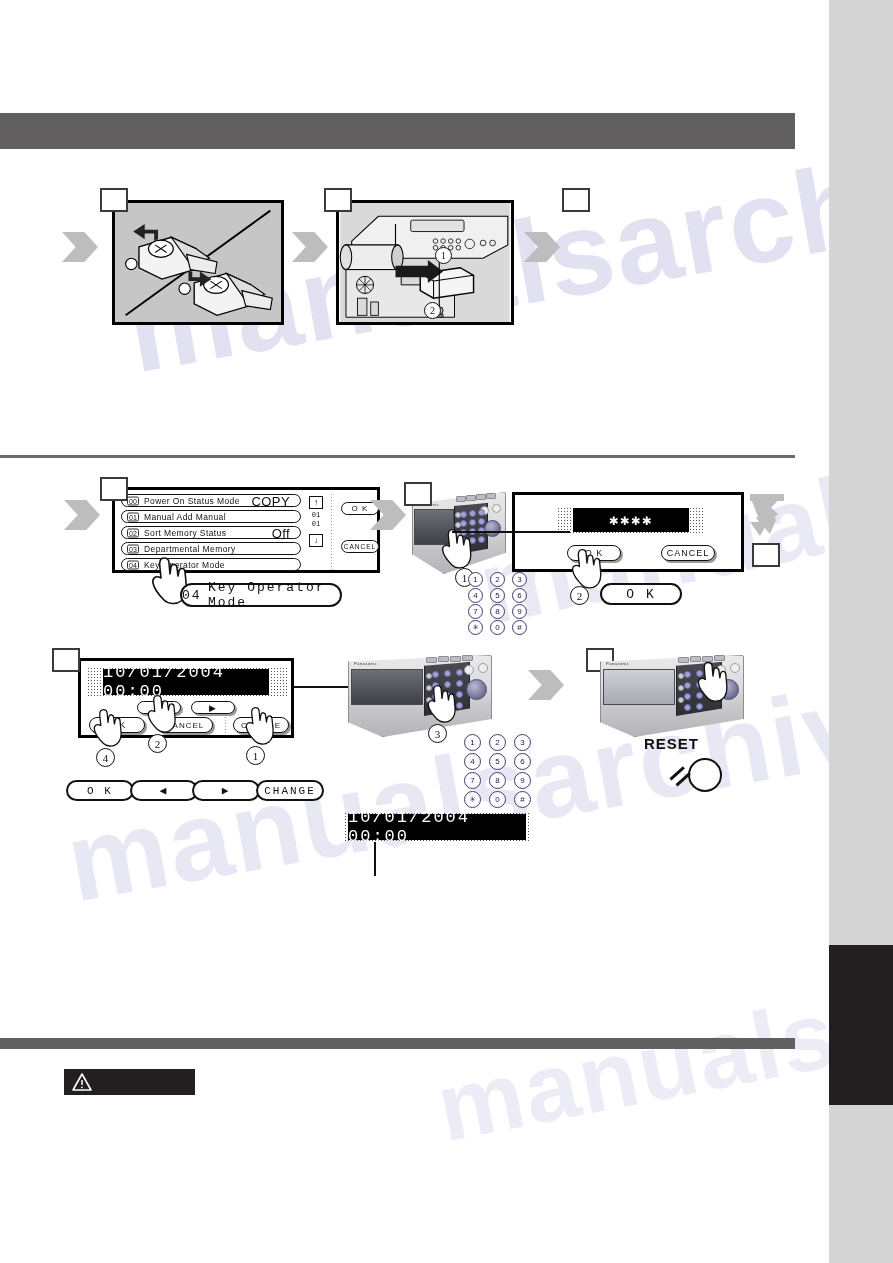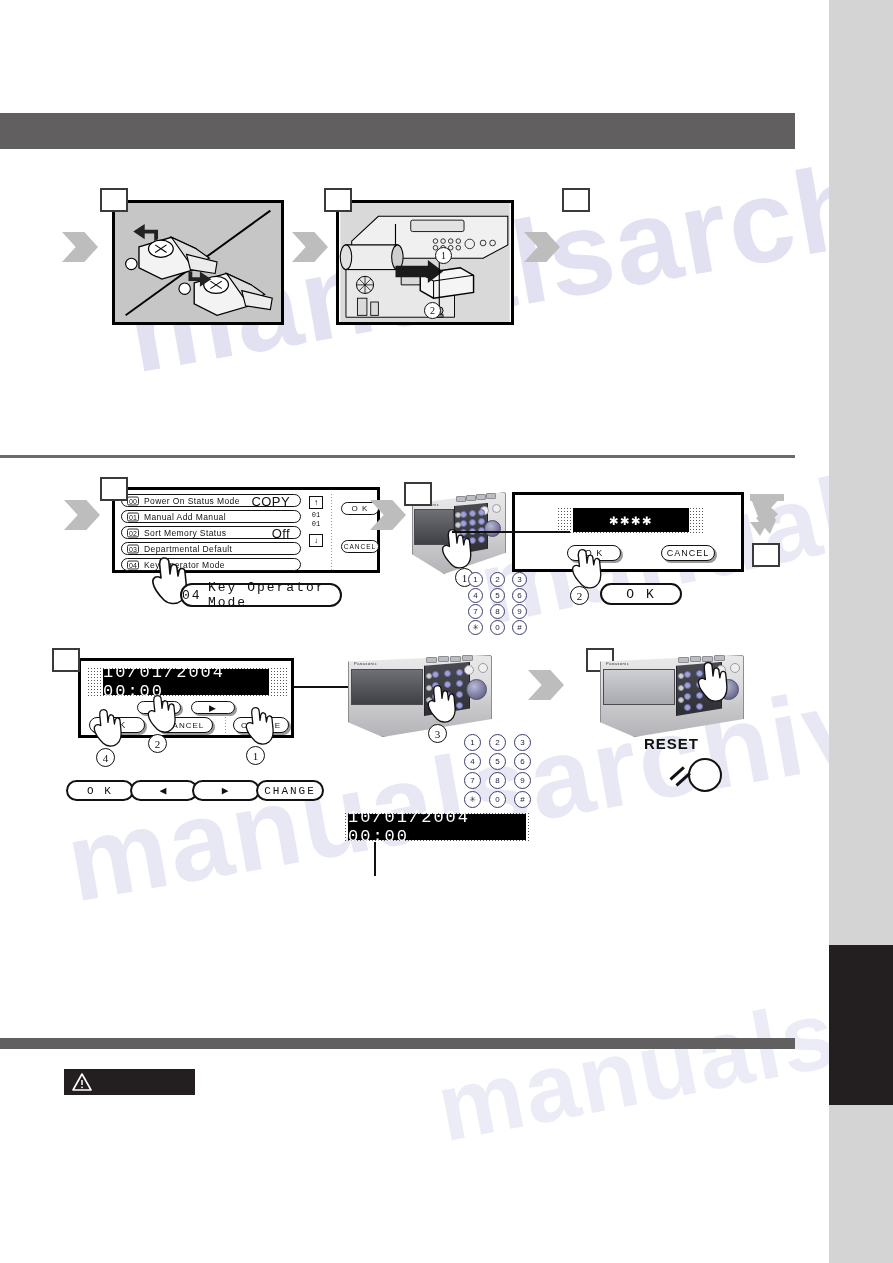--- a/index.html
+++ b/index.html
@@ -232,21 +232,21 @@
     </div>
 
     <div class="row-btn" style="left:6px;top:36px;width:180px;height:13px;">
       <span class="idx">02</span>
       <span class="lbl">Sort Memory Status</span>
       <span class="val">Off</span>
     </div>
 
     <div class="row-btn" style="left:6px;top:52px;width:180px;height:13px;">
       <span class="idx">03</span>
-      <span class="lbl">Departmental Default</span>
+      <span class="lbl">Departmental Memory</span>
       <span class="val"></span>
     </div>
 
     <div class="row-btn" style="left:6px;top:68px;width:180px;height:13px;">
       <span class="idx">04</span>
       <span class="lbl">Key Operator Mode</span>
       <span class="val"></span>
     </div>
 
     <div class="sq" style="left:194px;top:6px;width:14px;height:13px;">↑</div>

